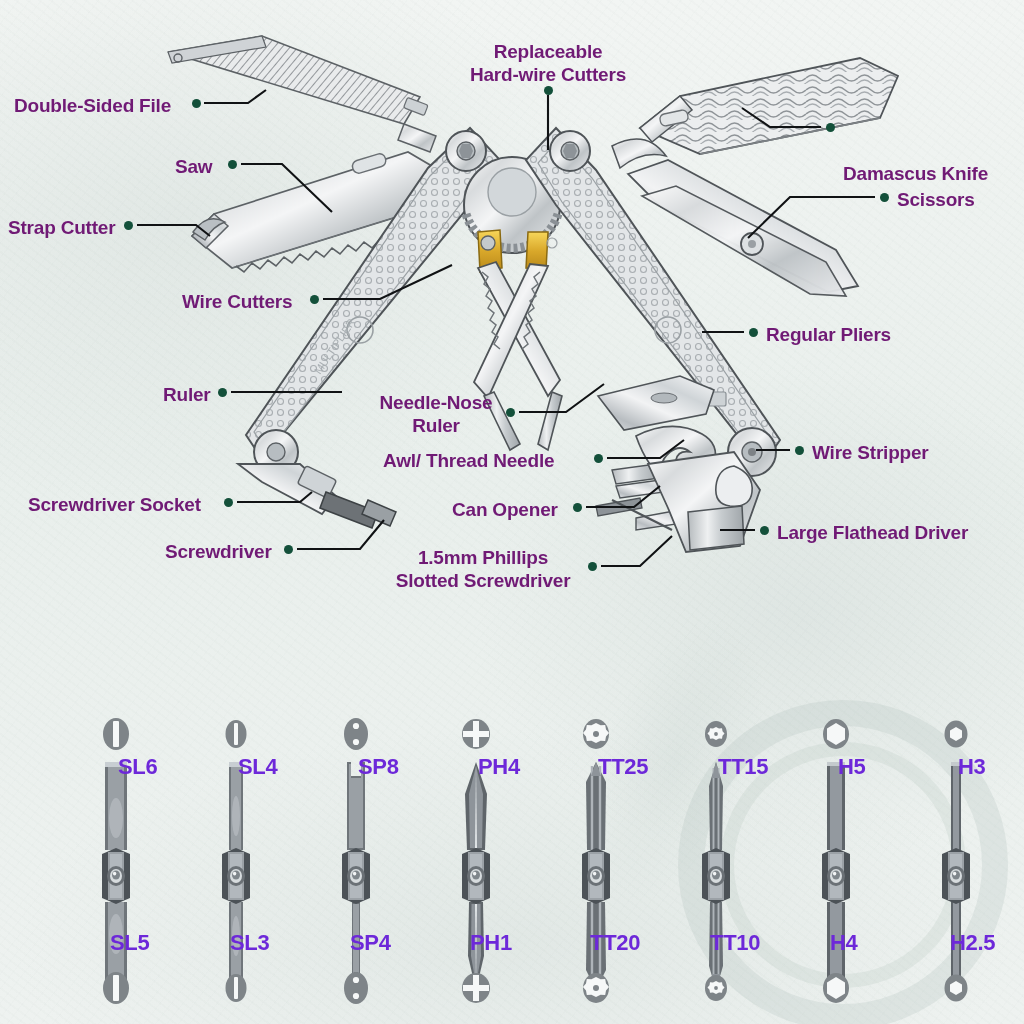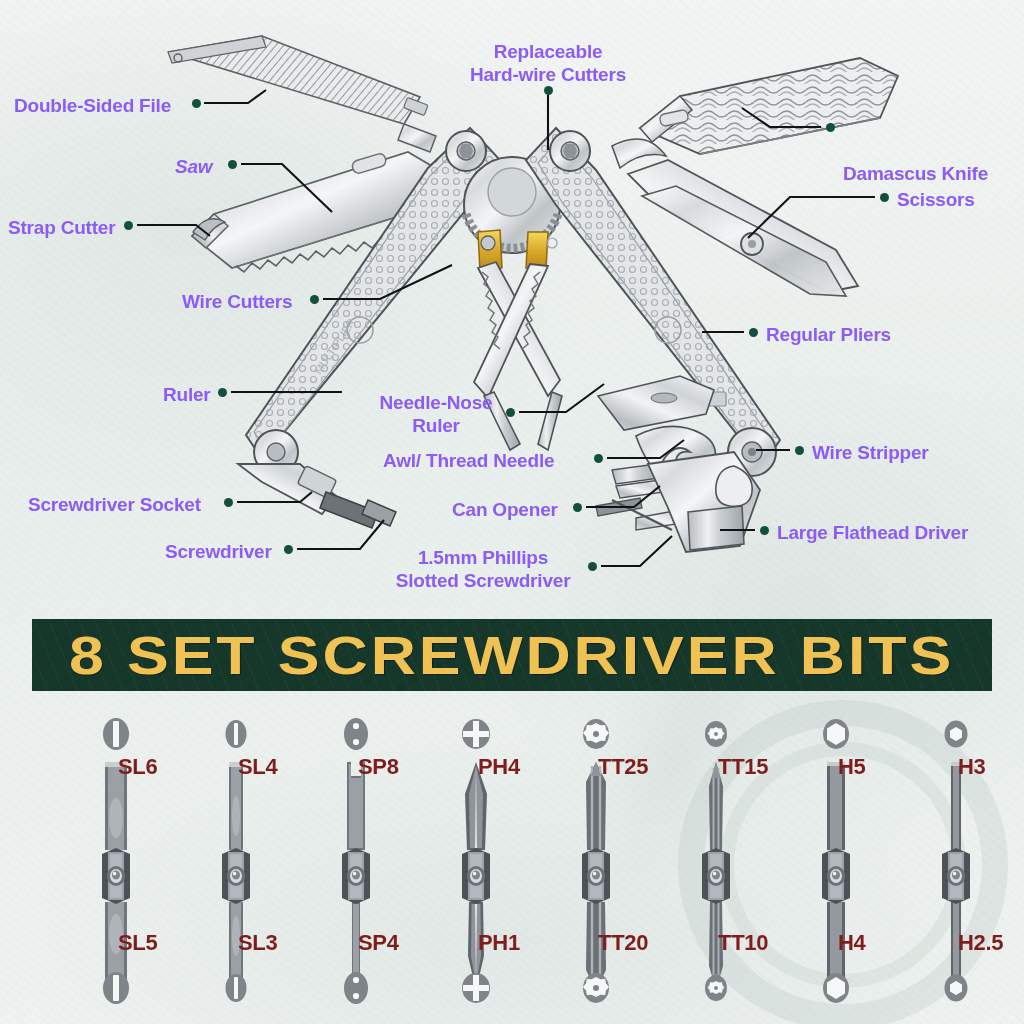--- a/index.html
+++ b/index.html
@@ -50,21 +50,21 @@
   #diagram { position:absolute; left:0; top:0; width:1024px; height:600px; }
   #toolSvg { position:absolute; left:0; top:0; }
 
   
   .label {
     position: absolute;
     font-family: "Liberation Sans", sans-serif;
     font-weight: 700;
     font-size: 19px;
     line-height: 23px;
-    color: #8b5cf6;
+    color: #701a75;
     letter-spacing: -0.2px;
     white-space: pre-line;
   }
   .label.l { text-align: left; }
   .label.c { text-align: center; }
   .dot {
     position:absolute; width:9px; height:9px; border-radius:50%;
     background:#13503a;
   }
 
@@ -102,25 +102,25 @@
   .bit-col {
     position:absolute; top:0; width:128px; height:324px;
   }
   .bit-head-icon, .bit-foot-icon { position:absolute; left:50%; transform:translateX(-50%); }
   .bit-head-icon { top:16px; }
   .bit-foot-icon { top:270px; }
   .bit-body { position:absolute; left:50%; transform:translateX(-50%); top:60px; }
   .bit-label {
     position:absolute;
     font-family:"Liberation Sans", sans-serif;
-    font-weight:700; font-size:22px; color:#7f1d1d;
+    font-weight:700; font-size:22px; color:#6d28d9;
     letter-spacing:-0.3px; white-space:nowrap;
   }
   .bit-label-top { top:54px; left:66px; }
-  .bit-label-bot { top:230px; left:66px; }
+  .bit-label-bot { top:230px; left:58px; }
 </style>
 </head>
 <body>
 
 <div id="page">
   <div class="bg-texture"></div>
   <div class="bg-noise"></div>
   <div class="watermark3"></div>
   <div class="watermark"></div>
   <div class="watermark2"></div>
@@ -288,21 +288,21 @@
         <path d="M875 197 L790 197 L748 238"></path>
         <path d="M744 332 L702 332"></path>
         <path d="M790 450 L756 450"></path>
         <path d="M755 530 L720 530"></path>
       </g>
     </svg>
 
     <div id="callouts">
         <div class="label l" style="left: 14px; top: 94px;">Double-Sided File</div>
         <div class="dot" style="left: 191.5px; top: 98.5px; background: rgb(19, 80, 58);"></div>
-        <div class="label l" style="left: 175px; top: 155px; font-style: italic;">Saw</div>
+        <div class="label l" style="left: 175px; top: 155px;">Saw</div>
         <div class="dot" style="left: 227.5px; top: 159.5px; background: rgb(19, 80, 58);"></div>
         <div class="label l" style="left: 8px; top: 216px;">Strap Cutter</div>
         <div class="dot" style="left: 123.5px; top: 220.5px; background: rgb(19, 80, 58);"></div>
         <div class="label l" style="left: 182px; top: 290px;">Wire Cutters</div>
         <div class="dot" style="left: 309.5px; top: 294.5px; background: rgb(19, 80, 58);"></div>
         <div class="label l" style="left: 163px; top: 383px;">Ruler</div>
         <div class="dot" style="left: 217.5px; top: 387.5px; background: rgb(19, 80, 58);"></div>
         <div class="label l" style="left: 28px; top: 493px;">Screwdriver Socket</div>
         <div class="dot" style="left: 223.5px; top: 497.5px; background: rgb(19, 80, 58);"></div>
         <div class="label l" style="left: 165px; top: 540px;">Screwdriver</div>
@@ -326,23 +326,20 @@
         <div class="dot" style="left: 879.5px; top: 192.5px; background: rgb(19, 80, 58);"></div>
         <div class="label l" style="left: 766px; top: 323px;">Regular Pliers</div>
         <div class="dot" style="left: 748.5px; top: 327.5px; background: rgb(19, 80, 58);"></div>
         <div class="label l" style="left: 812px; top: 441px;">Wire Stripper</div>
         <div class="dot" style="left: 794.5px; top: 445.5px; background: rgb(19, 80, 58);"></div>
         <div class="label l" style="left: 777px; top: 521px; text-align: right;">Large Flathead Driver</div>
         <div class="dot" style="left: 759.5px; top: 525.5px; background: rgb(19, 80, 58);"></div>
       </div>
   </div>
 
-  <div id="banner">
-    <div id="bannerText">8 SET SCREWDRIVER BITS</div>
-  </div>
 
   <div id="bits">
       <div class="bit-col" style="left: 52px;">
         <div class="bit-head-icon"><svg width="30" height="36" viewBox="0 0 30 36">
             <ellipse cx="15" cy="18" rx="13" ry="16" fill="#7e8488"></ellipse>
             <rect x="12" y="5" width="6" height="26" rx="1" fill="#f6f8f8"></rect>
           </svg></div>
         <div class="bit-body">
   <svg width="40" height="232" viewBox="0 0 40 232">
     <g>

